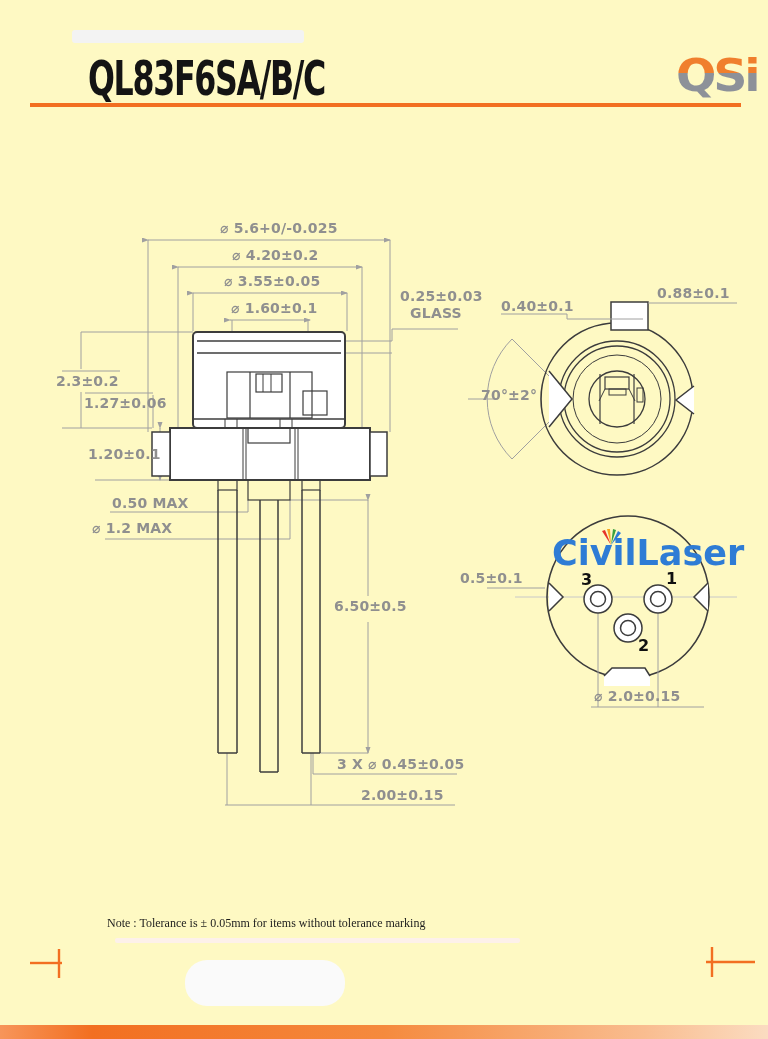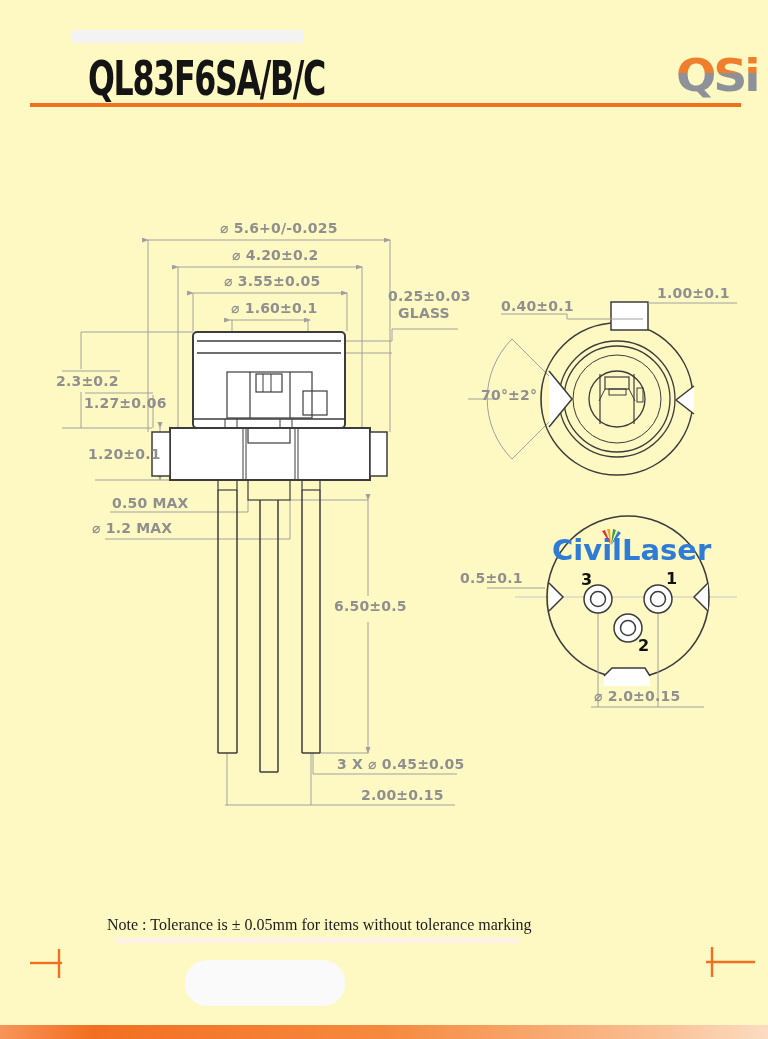--- a/index.html
+++ b/index.html
@@ -21,26 +21,26 @@
   .logo{left:676px;top:50px;font-family:"DejaVu Sans",sans-serif;font-weight:700;font-size:44px;
         letter-spacing:-3px;background:linear-gradient(180deg,var(--logo-orange) 0 46%,var(--logo-grey) 46% 100%);
         -webkit-background-clip:text;background-clip:text;color:transparent;transform:scaleX(1.08);
         transform-origin:left top;}
   .header-rule{left:30px;top:103px;width:711px;height:4px;background:var(--accent);}
   .section-heading{left:88px;top:129px;font-family:"Liberation Serif",serif;font-weight:700;
                    font-size:19px;color:#1a1a1a;}
   
   .dim{position:absolute;font-family:"DejaVu Sans",sans-serif;font-weight:700;font-size:14px;
        color:var(--dim-grey);letter-spacing:.2px;white-space:nowrap;}
-  .glass-block{text-align:center;width:72px;line-height:17px;}
+  .glass-block{text-align:center;width:72px;line-height:17px;margin-left:12px;}
   .pin-num{position:absolute;font-family:"DejaVu Sans",sans-serif;font-weight:700;font-size:16px;
            color:#101010;}
   .watermark{left:552px;top:533px;font-family:"DejaVu Sans",sans-serif;font-weight:700;
-             font-size:29px;color:var(--watermark-blue);letter-spacing:0;}
-  .note{left:107px;top:916px;font-family:"Liberation Serif",serif;font-size:16px;color:#1c1c1c;}
+             font-size:35px;color:var(--watermark-blue);letter-spacing:0;}
+  .note{left:107px;top:916px;font-family:"Liberation Serif",serif;font-size:12px;color:#1c1c1c;}
   .artifact-mid{left:115px;top:938px;width:405px;height:5px;background:#fdf1ea;border-radius:2px;}
   .artifact-blob{left:185px;top:960px;width:160px;height:46px;background:#fafafa;border-radius:22px;}
   .bottom-bar{left:0;bottom:0;width:768px;height:14px;
       background:linear-gradient(90deg,#f7955a 0%,#f26f21 12%,#f58a3e 50%,#f9bd90 84%,#fbdcc1 100%);}
   svg .dark{stroke:#3c3c3c;fill:none;}
   svg .darkw{stroke:#3c3c3c;fill:#ffffff;}
   svg .grey{stroke:#a0a0a0;fill:none;stroke-width:1;}
   svg .lite{stroke:#c8c8c8;fill:none;stroke-width:1;}
   svg .orange{stroke:var(--accent);fill:none;stroke-width:2.4;}
 </style>
@@ -223,21 +223,21 @@
   </span>
   <span class="dim" style="left:56px;top:373px">2.3±0.2</span>
   <span class="dim" style="left:84px;top:395px">1.27±0.06</span>
   <span class="dim" style="left:88px;top:446px">1.20±0.1</span>
   <span class="dim" style="left:112px;top:495px">0.50 MAX</span>
   <span class="dim" style="left:92px;top:520px">⌀ 1.2 MAX</span>
   <span class="dim" style="left:334px;top:598px">6.50±0.5</span>
   <span class="dim" style="left:337px;top:756px">3 X ⌀ 0.45±0.05</span>
   <span class="dim" style="left:361px;top:787px">2.00±0.15</span>
 
-  <span class="dim" style="left:657px;top:285px">1.00±0.1</span>
+  <span class="dim" style="left:657px;top:285px">0.88±0.1</span>
   <span class="dim" style="left:501px;top:298px">0.40±0.1</span>
   <span class="dim" style="left:481px;top:387px">70°±2°</span>
 
   <span class="dim" style="left:460px;top:570px">0.5±0.1</span>
   <span class="dim" style="left:594px;top:688px">⌀ 2.0±0.15</span>
   <span class="pin-num" style="left:581px;top:570px">3</span>
   <span class="pin-num" style="left:666px;top:569px">1</span>
   <span class="pin-num" style="left:638px;top:636px">2</span>
 
   <span class="abs watermark">CivilLaser</span>

